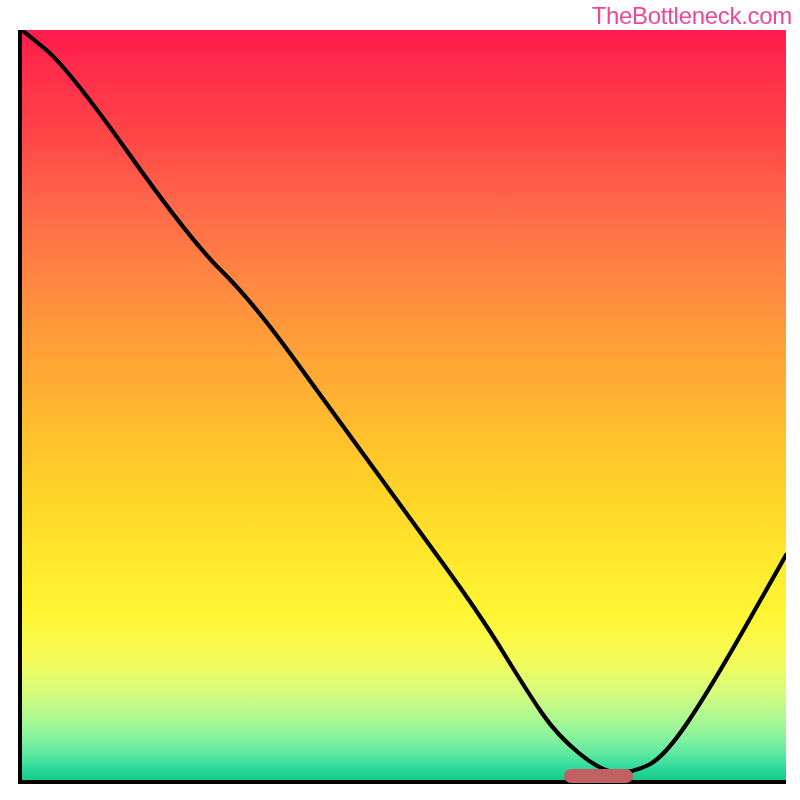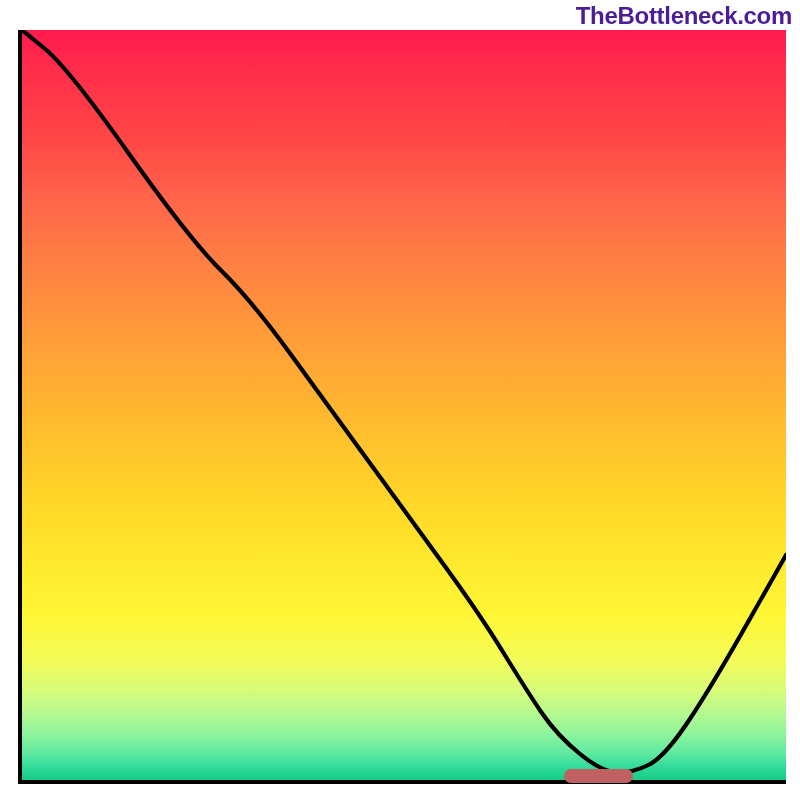--- a/index.html
+++ b/index.html
@@ -13,22 +13,22 @@
   .container {
     position: relative;
     width: 800px;
     height: 800px;
   }
   .watermark {
     position: absolute;
     top: 2px;
     right: 8px;
     font-size: 24px;
-    font-weight: bold;
-    color: #4c1d95;
+    font-weight: normal;
+    color: #ec4899;
     letter-spacing: -0.3px;
   }
   .plot-area {
     position: absolute;
     left: 18px;
     top: 30px;
     width: 768px;
     height: 754px;
     border-left: 4px solid #000;
     border-bottom: 4px solid #000;

